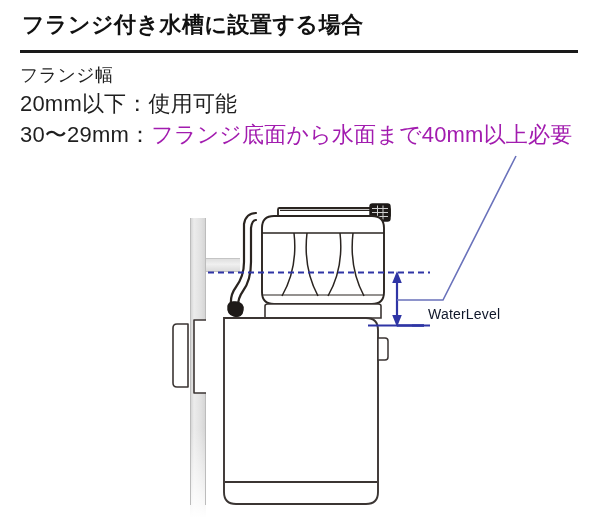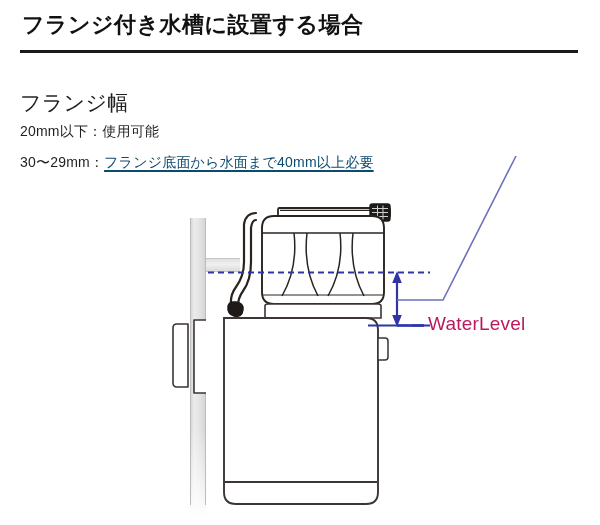--- a/index.html
+++ b/index.html
@@ -50,53 +50,51 @@
     position: absolute;
     left: 20px;
     top: 62px;
     width: 570px;
   }
   .line {
     white-space: nowrap;
     color: #1f1f1f;
   }
   .line-small {
-    font-size: 21px;
+    font-size: 18px;
     line-height: 26px;
     letter-spacing: 0.3px;
-    margin-top: 28px;
   }
   .line-big {
-    font-size: 14px;
+    font-size: 22px;
     line-height: 31px;
     letter-spacing: 0.2px;
   }
   .blue-link {
-    color: #0c4a6e;
-    text-decoration: underline;
+    color: #a21caf;
     text-underline-offset: 3px;
     text-decoration-thickness: 1.5px;
   }
 
   
   .diagram {
     position: absolute;
     left: 0;
     top: 0;
     width: 600px;
     height: 525px;
     pointer-events: none;
   }
 
   .wl-label {
     position: absolute;
     left: 428px;
-    top: 313px;
-    font-size: 19px;
-    color: #be185d;
+    top: 306px;
+    font-size: 14px;
+    color: #0f172a;
     letter-spacing: 0.2px;
     white-space: nowrap;
   }
 </style>
 </head>
 <body>
 
 <div id="root">
 
   <div class="heading">フランジ付き水槽に設置する場合</div>

